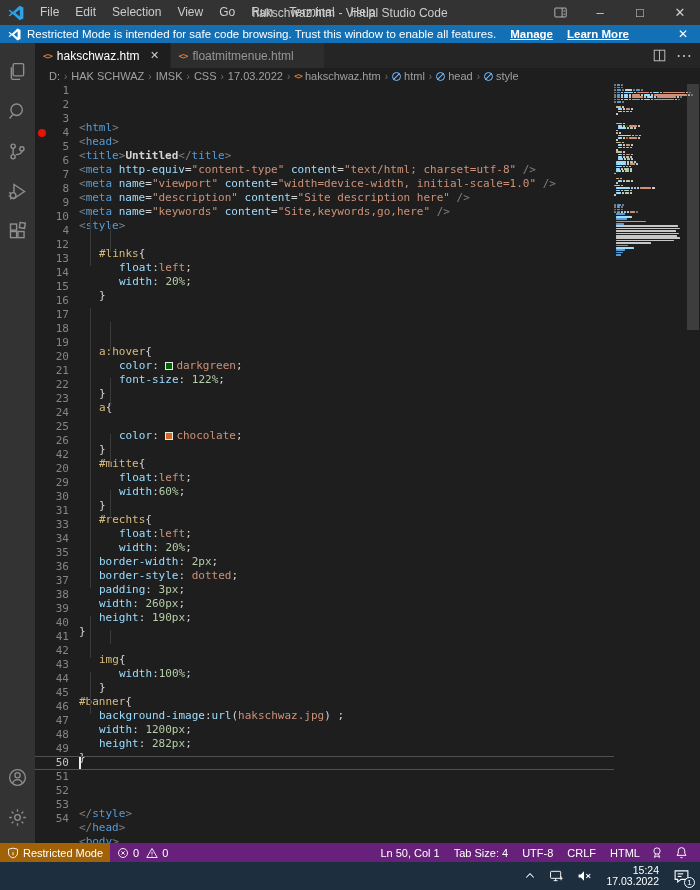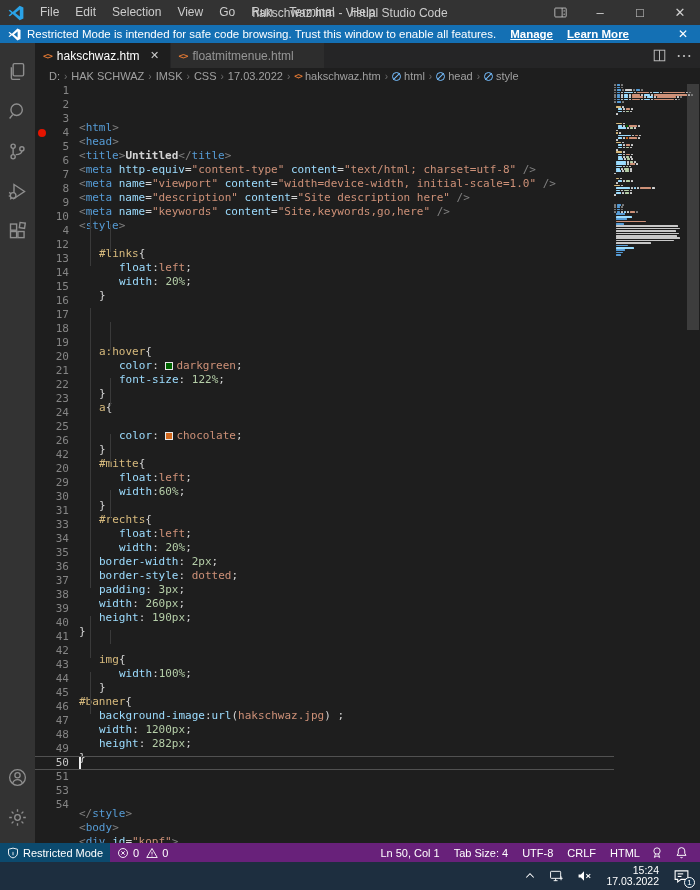--- a/index.html
+++ b/index.html
@@ -108,21 +108,21 @@
   #scrollbar { position:absolute; top:0; right:0; width:14px; bottom:0; }
   #scroll-thumb { position:absolute; top:0; left:1px; width:12px; height:246px; background:rgba(121,121,121,0.35); }
 
   
   #statusbar {
     height:19px; background:#68217a; color:#ffffff; display:flex; align-items:center;
     font-size:11px; flex:0 0 auto;
   }
   .sb-item { display:flex; align-items:center; padding:0 7px; height:19px; cursor:pointer; white-space:nowrap; }
   .sb-item svg { margin-right:4px; }
-  #sb-restricted { background:#0c4a6e; font-size:11px; }
+  #sb-restricted { background:#a16207; font-size:11px; }
   #sb-right { margin-left:auto; display:flex; align-items:center; }
   #sb-right .sb-item { padding:0 7px; }
 
   
   #taskbar {
     height:28px; background:#1d2e3f; display:flex; align-items:center; flex:0 0 auto;
     color:#ffffff;
   }
   #tray { margin-left:auto; display:flex; align-items:center; height:28px; }
   .tray-item { padding:0 6px; display:flex; align-items:center; justify-content:center; height:28px; }
@@ -590,20 +590,25 @@
               <span class="content" style="padding-left: 0px;"></span>
               <span class="caret"></span>
             </div>
             <div class="line">
               <span class="glyph"></span>
               <span class="num">51</span>
               <span class="content" style="padding-left: 0px;"><span class="t-ab">&lt;/</span><span class="t-tag">style</span><span class="t-ab">&gt;</span></span>
             </div>
             <div class="line">
               <span class="glyph"></span>
+              <span class="num">52</span>
+              <span class="content" style="padding-left: 0px;"><span class="t-ab">&lt;/</span><span class="t-tag">head</span><span class="t-ab">&gt;</span></span>
+            </div>
+            <div class="line">
+              <span class="glyph"></span>
               <span class="num">53</span>
               <span class="content" style="padding-left: 0px;"><span class="t-ab">&lt;</span><span class="t-tag">body</span><span class="t-ab">&gt;</span></span>
             </div>
             <div class="line">
               <span class="glyph"></span>
               <span class="num">54</span>
               <span class="content" style="padding-left: 0px;"><span class="t-ab">&lt;</span><span class="t-tag">div</span><span class="t-txt"> </span><span class="t-attr">id</span><span class="t-pu">=</span><span class="t-str">"kopf"</span><span class="t-ab">&gt;</span></span>
             </div>
           </div>
         <div id="minimap">

